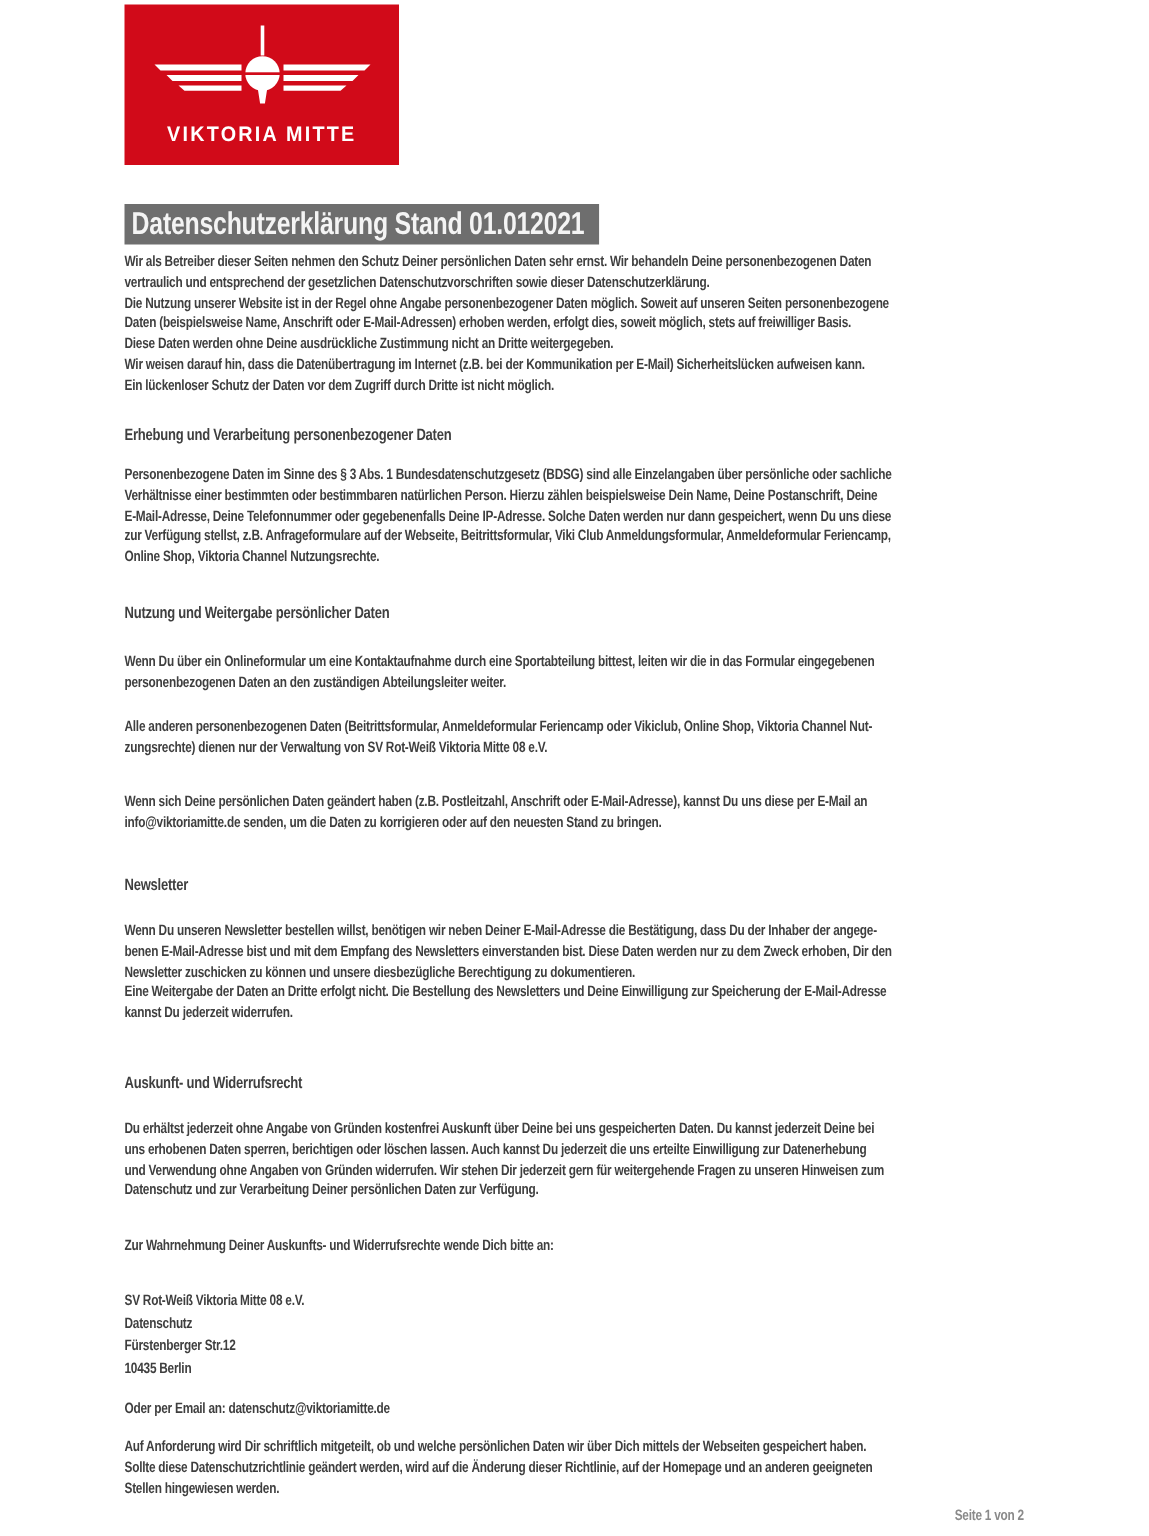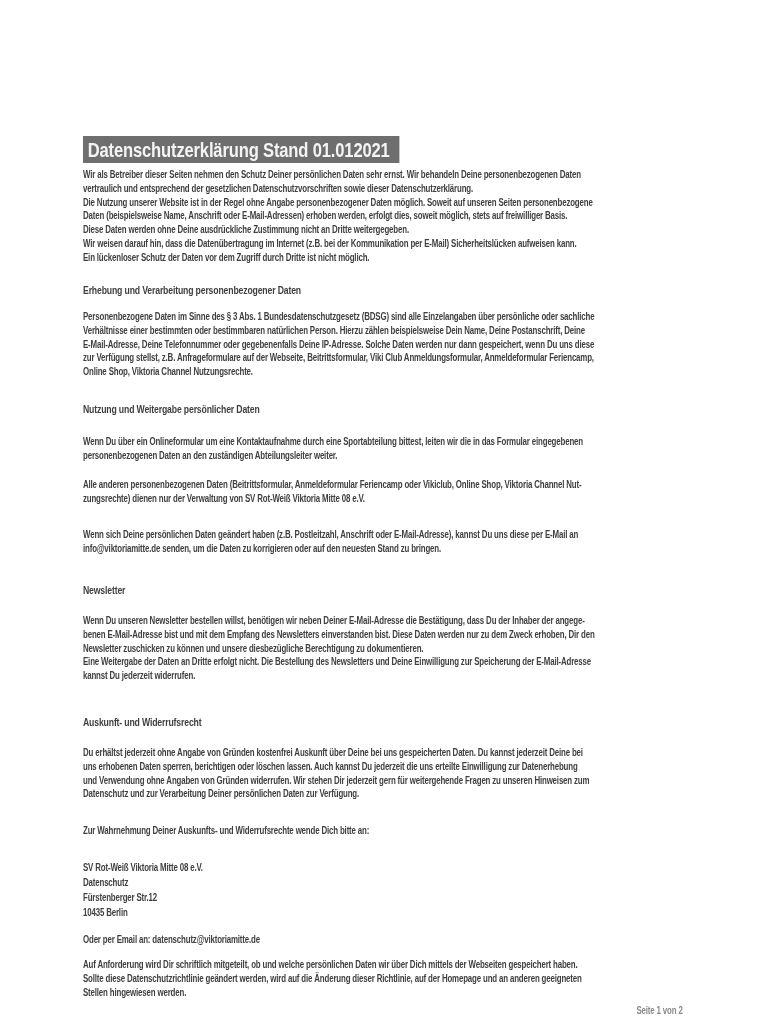--- a/index.html
+++ b/index.html
@@ -82,20 +82,40 @@
     color: #8a8a8a;
     text-align: right;
     letter-spacing: -0.2px;
   }
 </style>
 </head>
 <body>
 
 <div class="page">
 
+  <div class="logo">
+    <svg width="183" height="80" viewBox="0 0 183 80">
+
+      <rect x="90.8" y="14" width="2.4" height="20" fill="#ffffff"></rect>
+
+      <polygon points="20,40 78,40 78,44 24,44" fill="#ffffff"></polygon>
+      <polygon points="28,47 78,47 78,51 32,51" fill="#ffffff"></polygon>
+      <polygon points="36,54 78,54 78,57.5 40,57.5" fill="#ffffff"></polygon>
+
+      <polygon points="106,40 164,40 160,44 106,44" fill="#ffffff"></polygon>
+      <polygon points="106,47 156,47 152,51 106,51" fill="#ffffff"></polygon>
+      <polygon points="106,54 148,54 144,57.5 106,57.5" fill="#ffffff"></polygon>
+
+      <circle cx="92" cy="46" r="11.5" fill="#ffffff"></circle>
+      <rect x="80" y="45.2" width="24" height="1.8" fill="#d10a19"></rect>
+
+      <polygon points="89,57 95,57 93.6,66 90.4,66" fill="#ffffff"></polygon>
+    </svg>
+    <div class="brand">VIKTORIA MITTE</div>
+  </div>
 
   <div class="content">
 
     <div class="titlebar" style="top:0;">Datenschutzerklärung Stand 01.012021</div>
 
     <p class="para" style="top:32px;">Wir als Betreiber dieser Seiten nehmen den Schutz Deiner persönlichen Daten sehr ernst. Wir behandeln Deine personenbezogenen Daten
 vertraulich und entsprechend der gesetzlichen Datenschutzvorschriften sowie dieser Datenschutzerklärung.
 Die Nutzung unserer Website ist in der Regel ohne Angabe personenbezogener Daten möglich. Soweit auf unseren Seiten personenbezogene
 Daten (beispielsweise Name, Anschrift oder E-Mail-Adressen) erhoben werden, erfolgt dies, soweit möglich, stets auf freiwilliger Basis.
 Diese Daten werden ohne Deine ausdrückliche Zustimmung nicht an Dritte weitergegeben.

